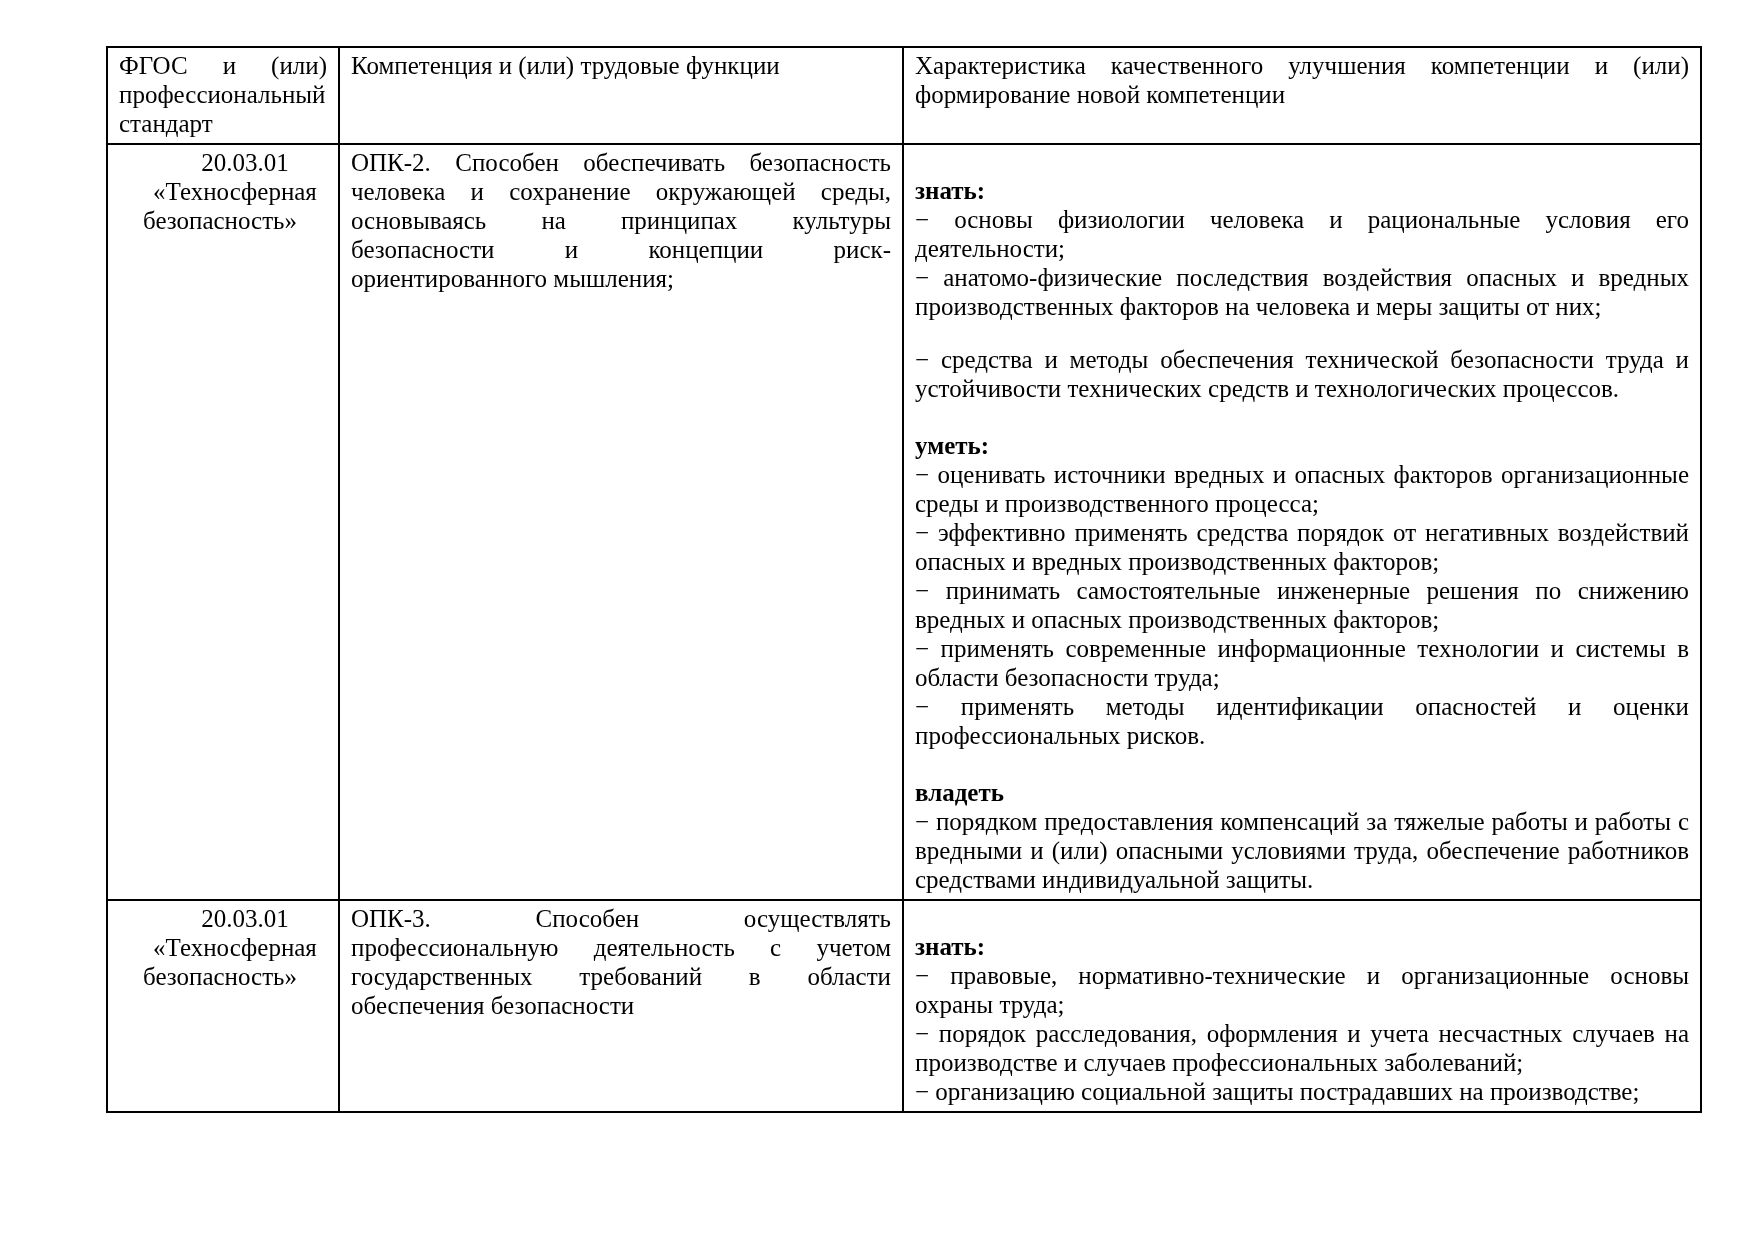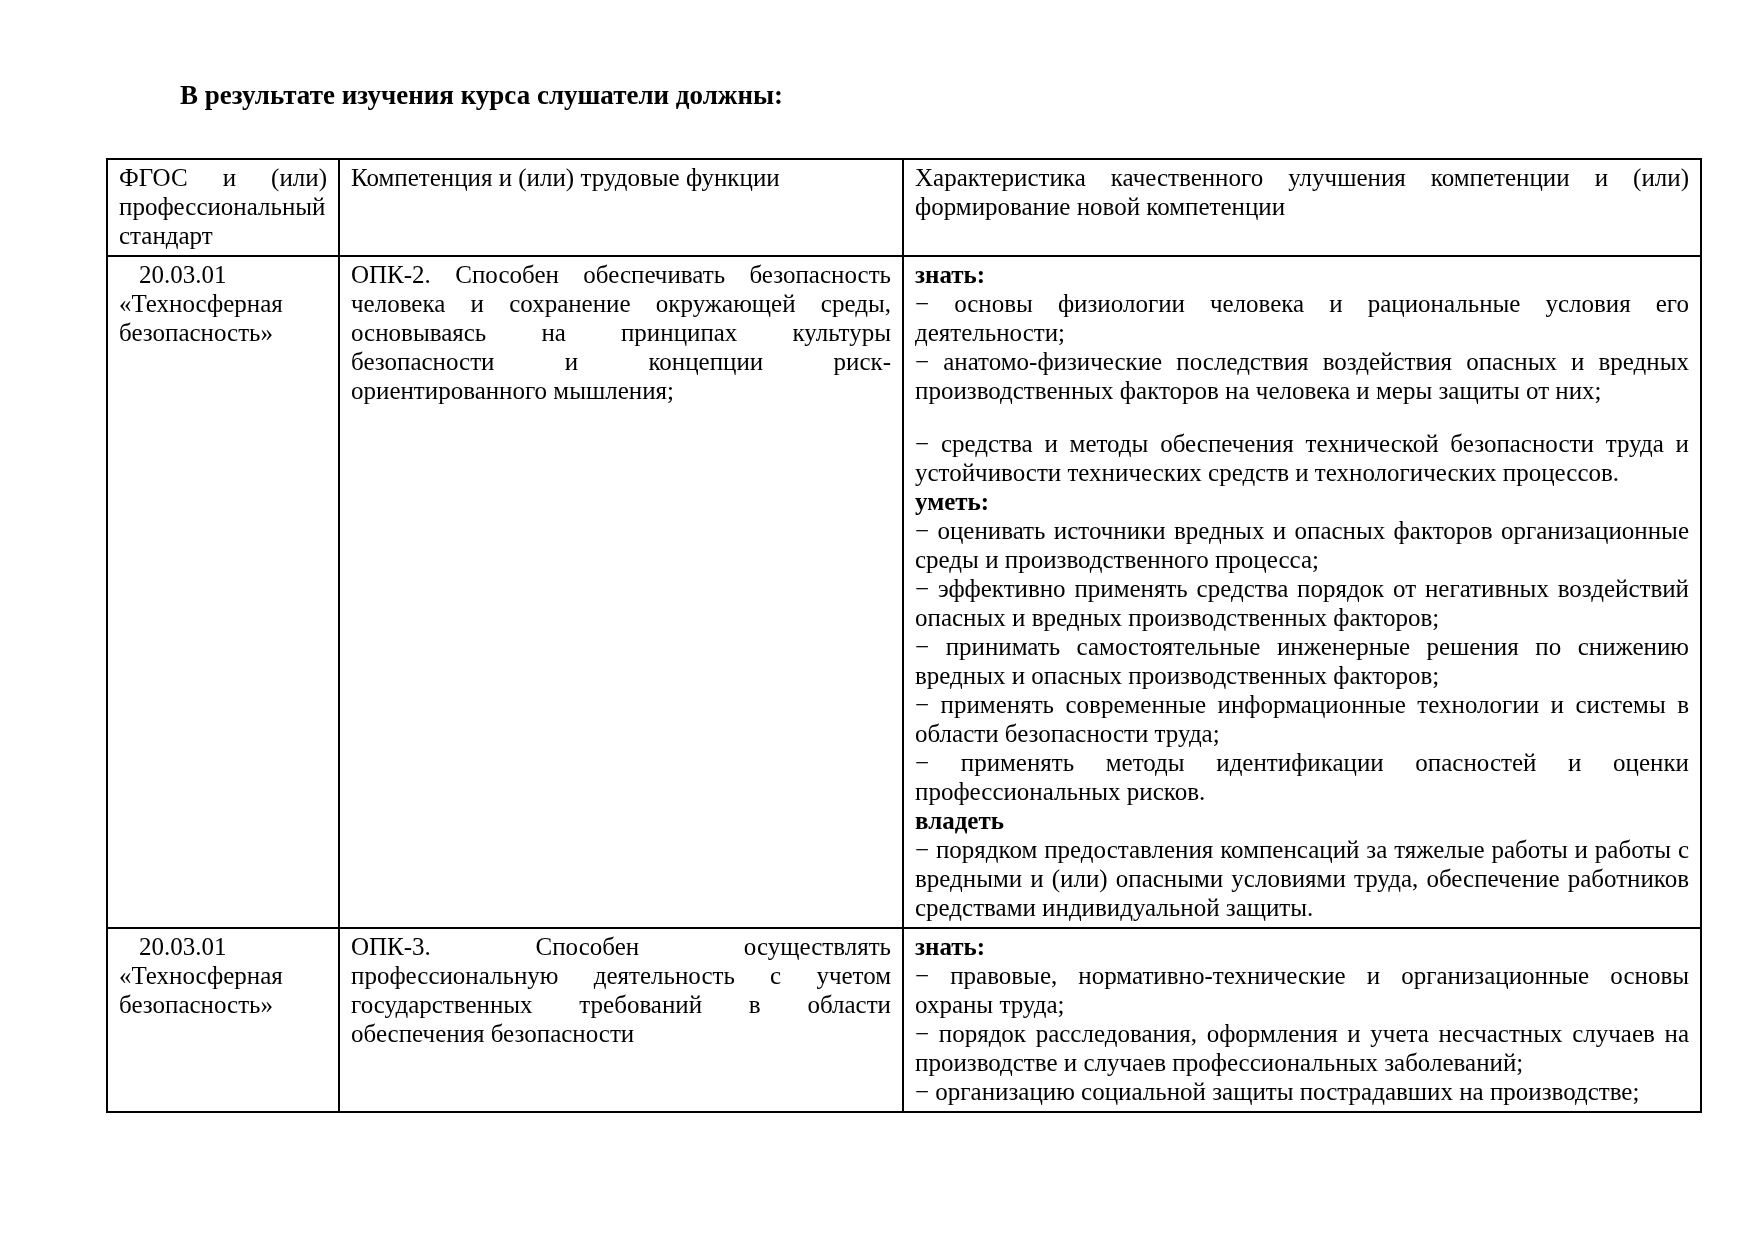--- a/index.html
+++ b/index.html
@@ -42,34 +42,35 @@
     text-align-last: left;
   }
   .para {
     margin: 0;
     text-align: justify;
     text-align-last: left;
   }
   .para.heading {
     font-weight: 700;
     text-align: right;
+    margin-top: 28px;
   }
   .para.spaced {
     margin-top: 24px;
   }
   .para.standard {
-    text-align: left;
+    text-align: center;
     text-indent: 20px;
+    margin-left: 24px;
   }
 </style>
 </head>
 <body>
 
 <div class="page">
-  <p class="doc-title">В результате изучения курса слушатели должны:</p>
 
   <table class="competency">
     <colgroup>
       <col style="width:232px">
       <col style="width:564px">
       <col style="width:798px">
     </colgroup>
     <thead>
       <tr>
         <th>ФГОС и (или) профессиональный стандарт</th>

